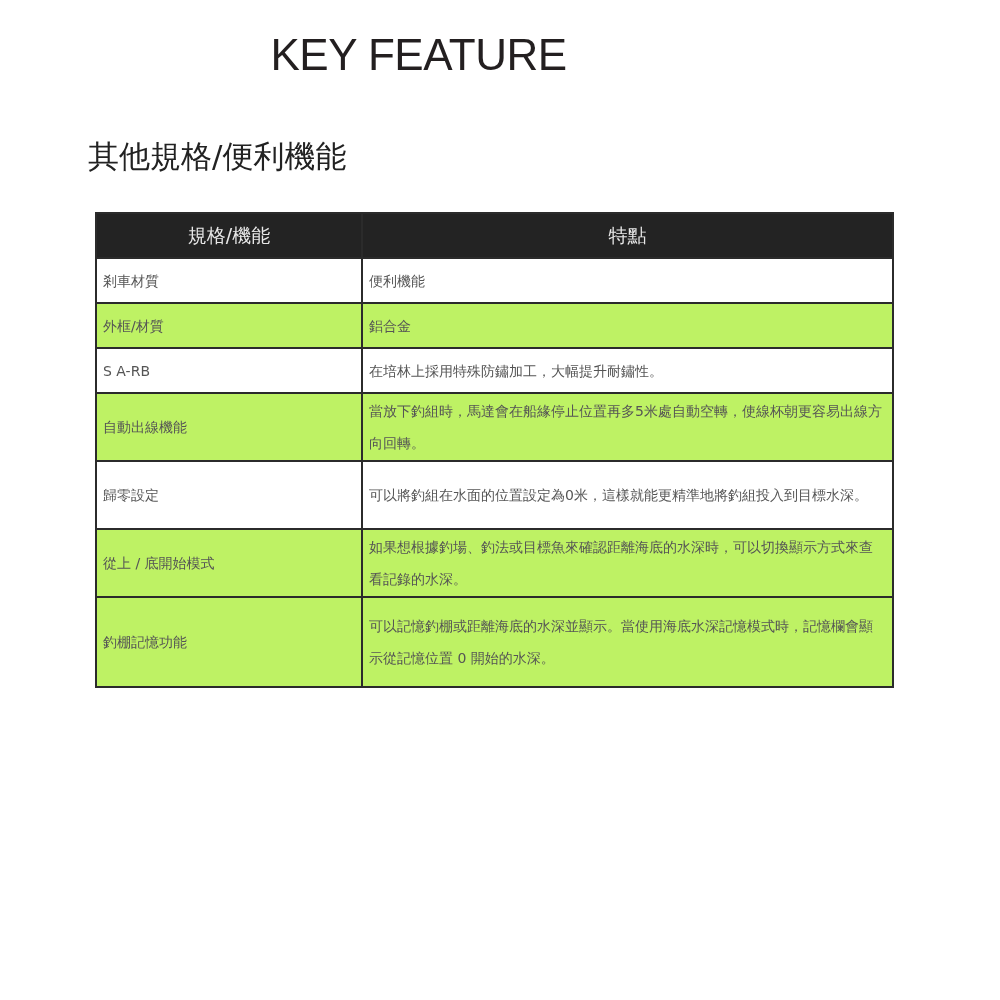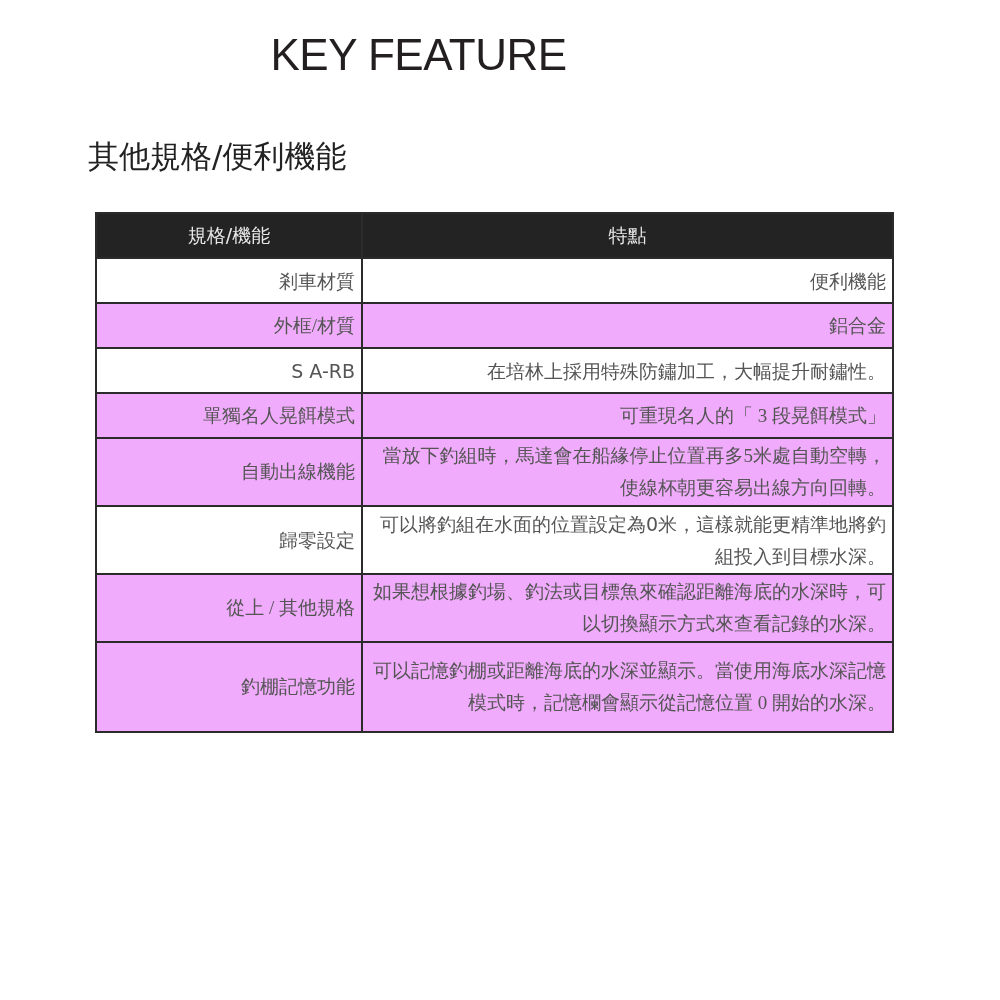--- a/index.html
+++ b/index.html
@@ -11,23 +11,23 @@
     .subtitle {
       position: absolute; left: 88px; top: 136px; font-size: 31px; color: #222; font-family: "DejaVu Sans", sans-serif;
     }
     table.spec {
       position: absolute; left: 95px; top: 184px; width: 797px; border-collapse: collapse; table-layout: fixed; margin-top: 28px;
     }
     table.spec th, table.spec td { border: 2px solid #2b2b2b; padding: 0 6px; vertical-align: middle; }
     table.spec th {
       background: #232323; color: #e8e8e8; font-weight: normal; font-size: 19px; height: 43px; text-align: center;
     }
-    table.spec td { font-size: 19px; color: #555; line-height: 32px; text-align: right; }
+    table.spec td { font-size: 14px; color: #555; line-height: 32px; }
     table.spec td.col1 { color: #555; }
-    table.spec tr.gray td { background: #f0abfc; font-family: Liberation Serif, serif; }
+    table.spec tr.gray td { background: #bef264; }
     table.spec tr.white td { background: #ffffff; }
     tr.h1 td { height: 43px; }
     tr.h2 td { height: 66px; }
     tr.h3 td { height: 88px; }
   </style>
 </head>
 <body>
 
 <div class="title">KEY FEATURE</div>
 <div class="subtitle">其他規格/便利機能</div>
@@ -49,34 +49,30 @@
       <td>便利機能</td>
     </tr>
     <tr class="gray h1">
       <td class="col1">外框/材質</td>
       <td>鋁合金</td>
     </tr>
     <tr class="white h1">
       <td class="col1">S A-RB</td>
       <td>在培林上採用特殊防鏽加工，大幅提升耐鏽性。</td>
     </tr>
-    <tr class="gray h1">
-      <td class="col1">單獨名人晃餌模式</td>
-      <td>可重現名人的「 3 段晃餌模式」</td>
-    </tr>
     <tr class="gray h2">
       <td class="col1">自動出線機能</td>
       <td>當放下釣組時，馬達會在船緣停止位置再多5米處自動空轉，使線杯朝更容易出線方向回轉。</td>
     </tr>
     <tr class="white h2">
       <td class="col1">歸零設定</td>
       <td>可以將釣組在水面的位置設定為0米，這樣就能更精準地將釣組投入到目標水深。</td>
     </tr>
     <tr class="gray h2">
-      <td class="col1">從上 / 其他規格</td>
+      <td class="col1">從上 / 底開始模式</td>
       <td>如果想根據釣場、釣法或目標魚來確認距離海底的水深時，可以切換顯示方式來查看記錄的水深。</td>
     </tr>
     <tr class="gray h3">
       <td class="col1">釣棚記憶功能</td>
       <td>可以記憶釣棚或距離海底的水深並顯示。當使用海底水深記憶模式時，記憶欄會顯示從記憶位置 0 開始的水深。</td>
     </tr>
   </tbody>
 </table>
 
 </body></html>

